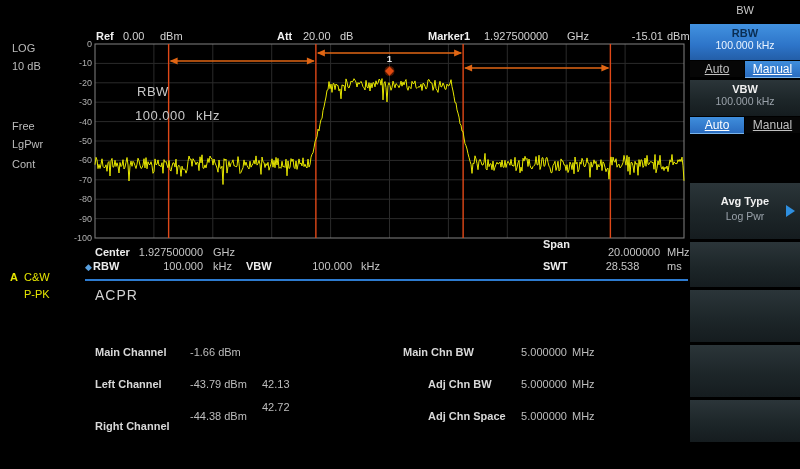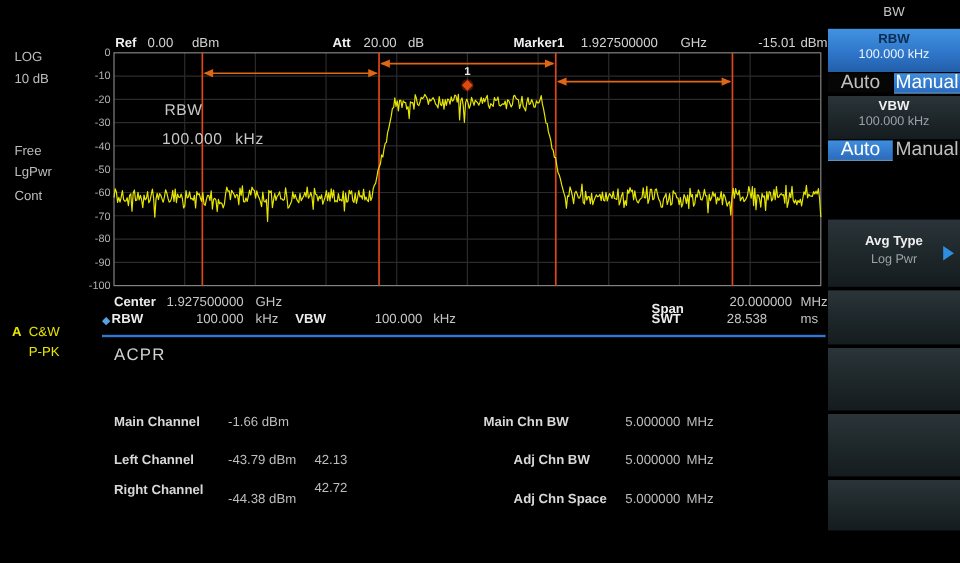--- a/index.html
+++ b/index.html
@@ -32,21 +32,21 @@
   .tv{position:absolute;font-size:11px;color:#bdbdbd;}
   
   .menu{position:absolute;left:690px;top:0;width:110px;height:469px;background:#000;}
   .menu-title{position:absolute;left:0;top:4px;width:110px;text-align:center;font-size:11px;color:#c8c8c8;}
   .btn{position:absolute;left:0;width:110px;background:linear-gradient(180deg,#2b3539 0%,#1d2629 55%,#151c1f 100%);}
   .btn .l1{display:block;text-align:center;font-size:11px;font-weight:bold;color:#f0f0f0;}
   .btn .l2{display:block;text-align:center;font-size:10.5px;color:#9aa2aa;}
   .btn.blue{background:linear-gradient(180deg,#4292e0 0%,#2d74c8 60%,#235ea8 100%);}
   .btn.blue .l1{color:#0a2d52;}
   .btn.blue .l2{color:#eaf4ff;}
-  .tog{position:absolute;height:16px;font-size:16px;line-height:16px;text-align:center;}
+  .tog{position:absolute;height:16px;font-size:12px;line-height:16px;text-align:center;text-decoration:underline;}
   .tog.on{background:linear-gradient(180deg,#3f8edc,#2a6cc0);color:#fff;border-bottom:1px solid #7ab4ea;}
   .tog.off{background:#060606;color:#c0c0c0;}
   .arrow-r{position:absolute;right:5px;top:22px;width:0;height:0;
            border-top:6px solid transparent;border-bottom:6px solid transparent;border-left:9px solid #2e8fe0;}
   .local{position:absolute;left:0;top:445px;width:110px;height:24px;background:#0a0a0a;
          text-align:center;font-size:11px;color:#c2c2c2;line-height:24px;}
 </style>
 </head>
 <body>
 
@@ -125,21 +125,21 @@
       <span style="top: 213.6px;">-90</span>
       <span style="top: 233px;">-100</span>
     </div>
   <span class="rbw-ann" style="left:137px;top:84px;">RBW</span>
   <span class="rbw-ann" style="left:135px;top:108px;">100.000</span>
   <span class="rbw-ann" style="left:196px;top:108px;">kHz</span>
 
   <span class="ft lbl" style="left:95px;top:246px;">Center</span>
   <span class="ft ral" style="left:130px;top:246px;width:73px;">1.927500000</span>
   <span class="ft" style="left:213px;top:246px;">GHz</span>
-  <span class="ft lbl" style="left:543px;top:252px;">Span</span>
+  <span class="ft lbl" style="left:543px;top:238px;">Span</span>
   <span class="ft ral" style="left:585px;top:246px;width:75px;">20.000000</span>
   <span class="ft" style="left:667px;top:246px;">MHz</span>
 
   <span class="diamond" style="left:85px;top:262px;">◆</span>
   <span class="ft lbl" style="left:93px;top:260px;">RBW</span>
   <span class="ft ral" style="left:130px;top:260px;width:73px;">100.000</span>
   <span class="ft" style="left:213px;top:260px;">kHz</span>
   <span class="ft lbl" style="left:246px;top:260px;">VBW</span>
   <span class="ft ral" style="left:280px;top:260px;width:72px;">100.000</span>
   <span class="ft" style="left:361px;top:260px;">kHz</span>
@@ -149,21 +149,21 @@
 
   <div class="divider"></div>
 
   <div class="acpr-title">ACPR</div>
 
   <span class="tl" style="left:95px;top:346px;">Main Channel</span>
   <span class="tv" style="left:190px;top:346px;">-1.66 dBm</span>
   <span class="tl" style="left:95px;top:378px;">Left Channel</span>
   <span class="tv" style="left:190px;top:378px;">-43.79 dBm</span>
   <span class="tv" style="left:262px;top:378px;">42.13</span>
-  <span class="tl" style="left:95px;top:403px;text-align:center;">Right Channel</span>
+  <span class="tl" style="left:95px;top:420px;text-align:center;">Right Channel</span>
   <span class="tv" style="left:190px;top:410px;">-44.38 dBm</span>
   <span class="tv" style="left:262px;top:401px;">42.72</span>
 
   <span class="tl" style="left:403px;top:346px;">Main Chn BW</span>
   <span class="tv ral" style="left:518px;top:346px;width:49px;">5.000000</span>
   <span class="tv" style="left:572px;top:346px;">MHz</span>
   <span class="tl" style="left:428px;top:378px;">Adj Chn BW</span>
   <span class="tv ral" style="left:518px;top:378px;width:49px;">5.000000</span>
   <span class="tv" style="left:572px;top:378px;">MHz</span>
   <span class="tl" style="left:428px;top:410px;">Adj Chn Space</span>

